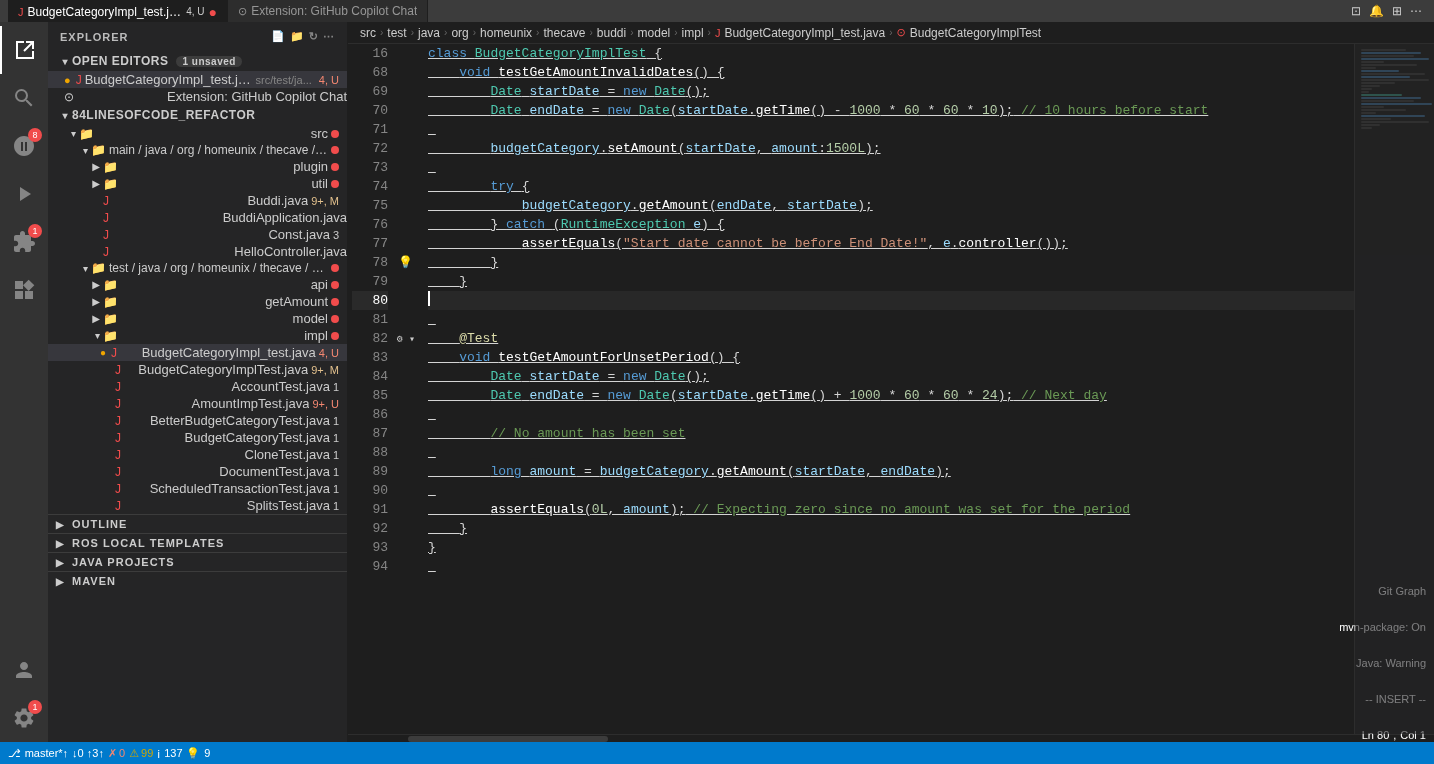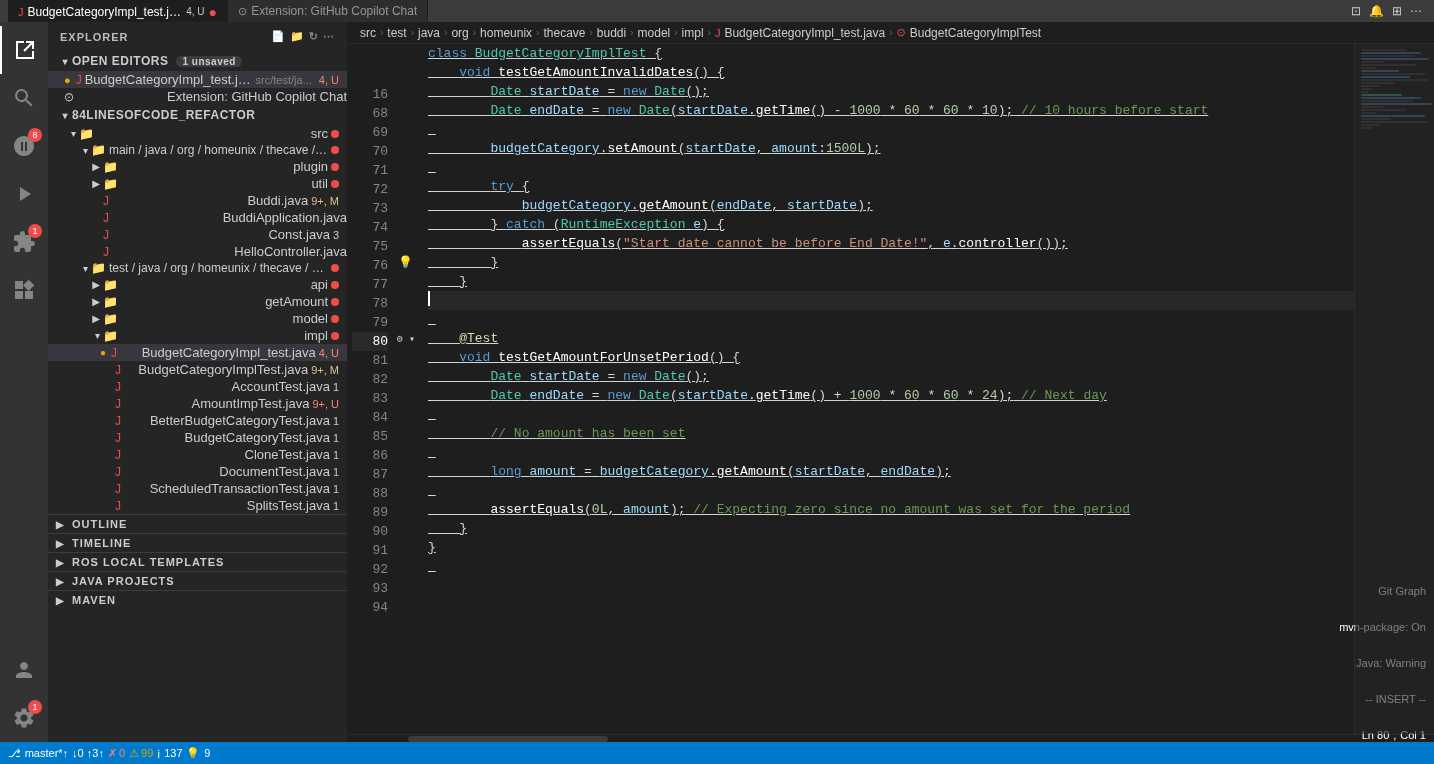--- a/index.html
+++ b/index.html
@@ -70,21 +70,21 @@
 
     
     .breadcrumb { height: 22px; background: #1e1e1e; display: flex; align-items: center; padding: 0 12px; gap: 4px; font-size: 12px; color: #969696; border-bottom: 1px solid #2d2d2d; flex-shrink: 0; overflow: hidden; }
     .breadcrumb-sep { color: #666; font-size: 10px; }
     .breadcrumb-item { color: #cccccc; white-space: nowrap; }
     .breadcrumb-item.link { color: #cccccc; }
     .breadcrumb-icon { color: #f14c4c; font-size: 11px; }
 
     
     .editor-content { flex: 1; display: flex; overflow: hidden; background: #1e1e1e; }
-    .line-numbers { width: 48px; background: #1e1e1e; color: #858585; font-family: 'Consolas', 'Courier New', monospace; font-size: 13px; line-height: 19px; padding-top: 0; text-align: right; padding-right: 8px; flex-shrink: 0; user-select: none; padding-left: 4px; margin-top: 41px; }
+    .line-numbers { width: 48px; background: #1e1e1e; color: #858585; font-family: 'Consolas', 'Courier New', monospace; font-size: 13px; line-height: 19px; padding-top: 0; text-align: right; padding-right: 8px; flex-shrink: 0; user-select: none; padding-left: 4px; }
     .code-area { flex: 1; overflow: auto; font-family: 'Consolas', 'Courier New', monospace; font-size: 13px; line-height: 19px; padding-left: 12px; color: #d4d4d4; text-decoration: underline; }
     .code-area::-webkit-scrollbar { height: 8px; width: 8px; }
     .code-area::-webkit-scrollbar-track { background: #1e1e1e; }
     .code-area::-webkit-scrollbar-thumb { background: #424242; }
     
     .code-line { display: flex; align-items: flex-start; min-height: 19px; white-space: pre; }
     .code-line.current-line { background: #282828; }
     
     
     .kw { color: #569cd6; }
@@ -388,24 +388,20 @@
             <span class="file-icon java">J</span>
             <span class="tree-item-label">SplitsTest.java</span>
             <span class="tree-badge">1</span>
           </div>
         </div>
 
         <div class="bottom-sections">
           <div class="collapsed-section">
             <span class="chevron collapsed"></span>
             <span>OUTLINE</span>
-          </div>
-          <div class="collapsed-section">
-            <span class="chevron collapsed"></span>
-            <span>TIMELINE</span>
           </div>
           <div class="collapsed-section">
             <span class="chevron collapsed"></span>
             <span>ROS LOCAL TEMPLATES</span>
           </div>
           <div class="collapsed-section">
             <span class="chevron collapsed"></span>
             <span>JAVA PROJECTS</span>
           </div>
           <div class="collapsed-section">

